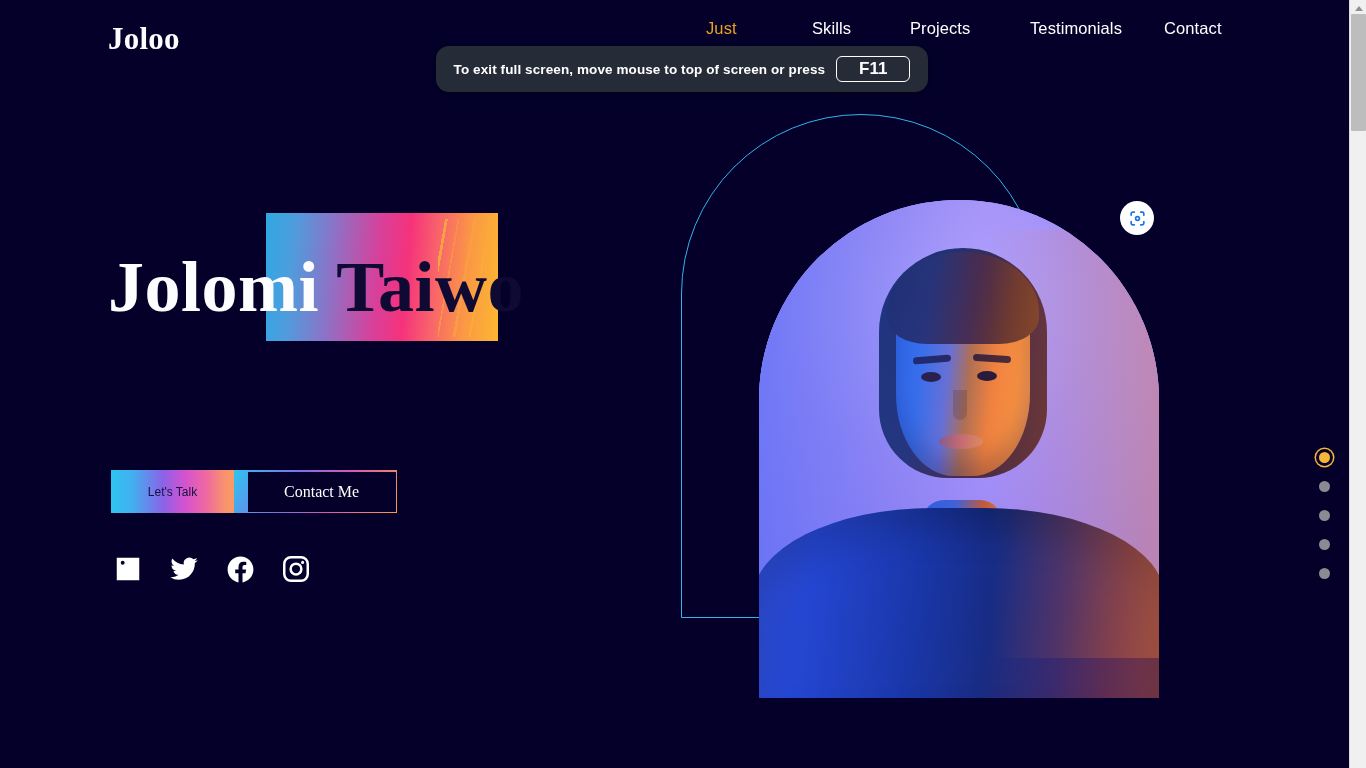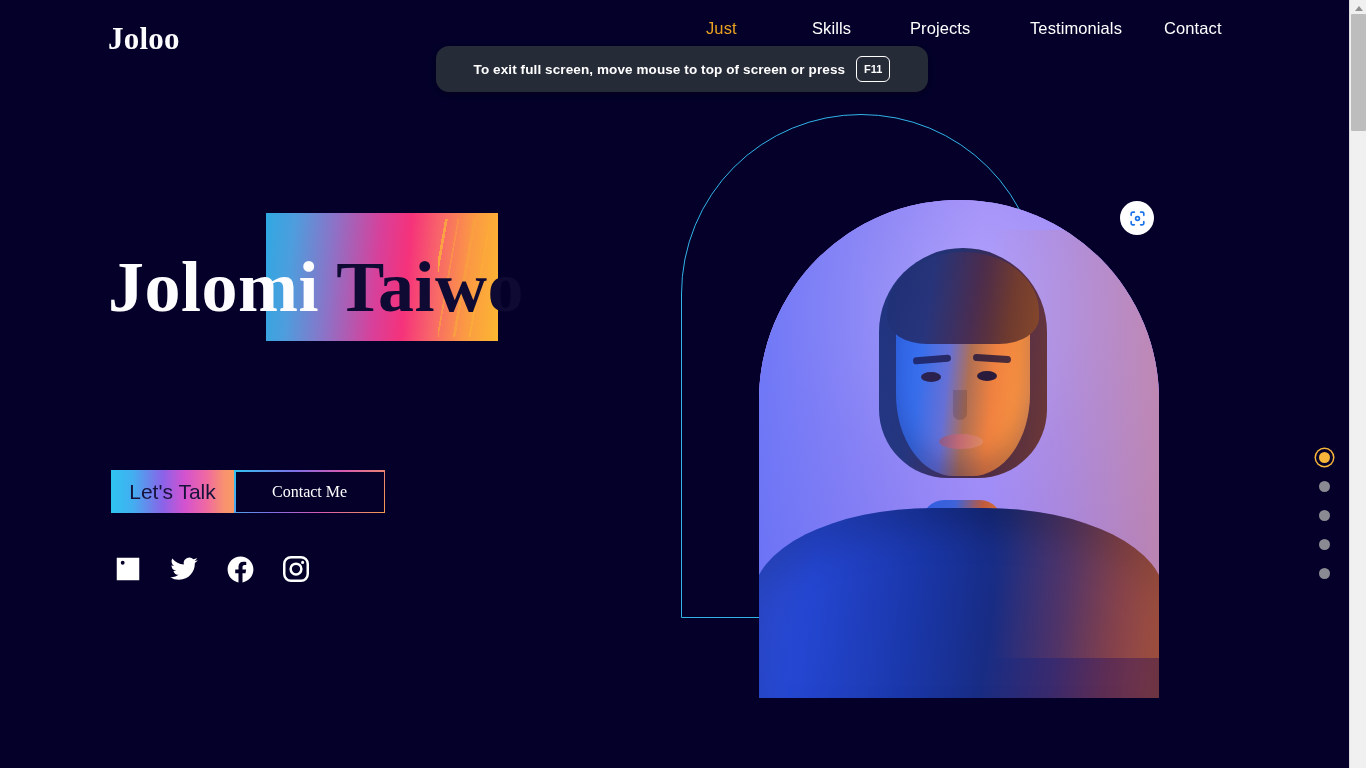--- a/index.html
+++ b/index.html
@@ -93,25 +93,25 @@
     box-shadow:0 2px 7px rgba(0,0,0,.33);
   }
   .fullscreen-toast-text {
     font-size:13.5px;
     font-weight:bold;
     color:#ffffff;
     letter-spacing:.1px;
   }
   .key-badge {
     min-width:30px; height:26px;
-    padding:0 7px;
+    padding:0 22px;
     border:1.6px solid #ffffff;
     border-radius:6px;
     display:flex; align-items:center; justify-content:center;
-    font-size:11px; font-weight:bold; color:#ffffff;
+    font-size:17px; font-weight:bold; color:#ffffff;
   }
 
   
   .hero-left {
     position:absolute;
     left:108px; top:205px;
     width:440px;
   }
   .headline-wrap {
     position:relative;
@@ -186,40 +186,40 @@
     display:flex;
     align-items:stretch;
   }
   .btn-primary {
     width:123px; height:43px;
     border:none;
     background:linear-gradient(90deg,
       #2ec5f0 0%, #43aef0 18%, #8a63e8 42%,
       #d452d0 60%, #f06aa0 78%, #f8926f 92%, #fa9a66 100%);
     color:#15123c;
-    font-size:21px;
+    font-size:12px;
     font-family:"Liberation Sans", sans-serif;
     cursor:pointer;
     display:flex; align-items:center; justify-content:center;
   }
   .btn-outline-wrap {
     padding:1.6px;
     background:linear-gradient(120deg,
       #2ec5f0 0%, #7f6fe6 35%, #d65ab2 62%, #f79a4d 100%);
     display:flex;
   }
   .btn-outline {
     width:148px; height:40px;
     background:#04002a;
     color:#ffffff;
     font-family:"Liberation Serif", serif;
     font-size:16px;
     border:none;
     cursor:pointer;
-    display:flex; align-items:center; justify-content:center;
+    display:flex; align-items:center; justify-content:center;margin-left:12px;
   }
 
   
   .social-row {
     position:absolute;
     left:4px; top:348px;
     display:flex;
     align-items:center;
     gap:24px;
   }

